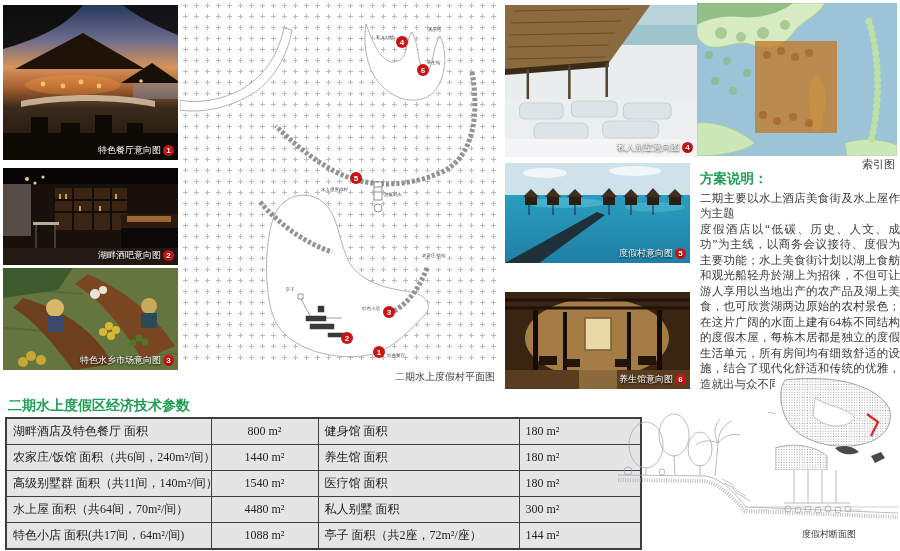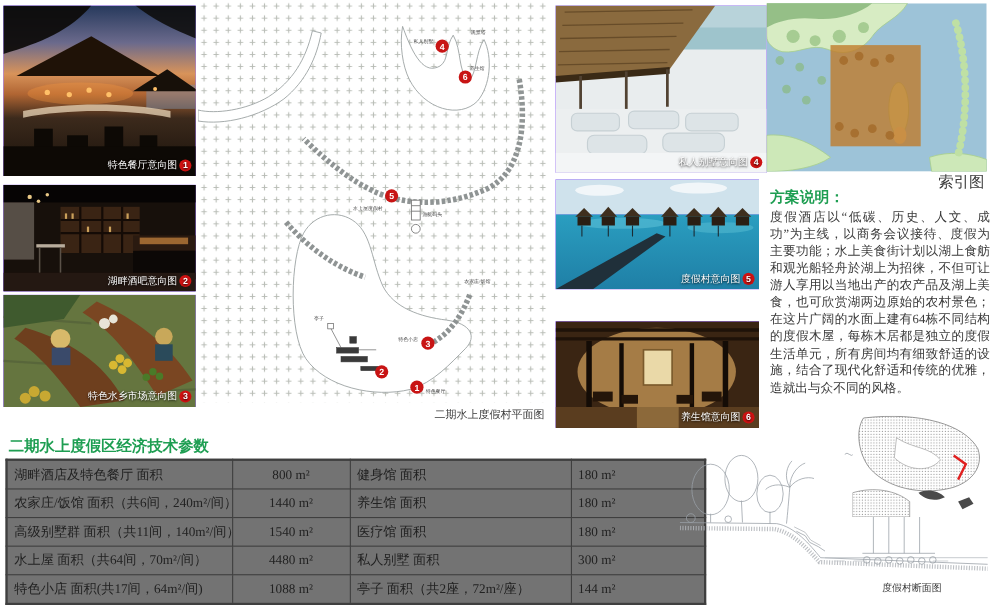--- a/index.html
+++ b/index.html
@@ -7,24 +7,24 @@
          font-family:"Liberation Serif",serif;}
   .abs{position:absolute;}
   .photo{position:absolute;overflow:hidden;background:#8b5cf6;}
   .photo svg{position:absolute;left:0;top:0;width:100%;height:100%;display:block;}
   .caption{position:absolute;right:4px;bottom:3px;display:flex;align-items:center;gap:2px;
            font-size:9px;color:#fff;text-shadow:0 1px 2px rgba(0,0,0,.95);white-space:nowrap;z-index:3;}
   .badge{width:11px;height:11px;border-radius:50%;background:#cf1212;color:#fff;font-size:8px;
          font-weight:bold;display:flex;align-items:center;justify-content:center;
          font-family:"Liberation Sans",sans-serif;line-height:1;}
   .drawing-caption{font-size:10px;color:#3a3a3a;white-space:nowrap;}
-  .green-head{color:#1e9e52;font-family:Liberation Sans, sans-serif;font-weight:bold;}
+  .green-head{color:#1e9e52;font-family:Liberation Mono, monospace;font-weight:bold;}
   #desc{width:200px;font-size:11.5px;line-height:15.5px;color:#3a3a3a;text-align:justify;}
   #desc .hd{font-size:13.5px;margin-bottom:3px;}
-  #params-table{border-collapse:collapse;table-layout:fixed;background:#737373;}
+  #params-table{border-collapse:collapse;table-layout:fixed;background:#e5e5e5;}
   #params-table td{border:1px solid #3f3f3f;height:25px;font-size:12px;color:#222;
                    padding:0 6px;overflow:hidden;white-space:nowrap;}
   #params-table{border:2px solid #3f3f3f;}
   td.val-c{text-align:center;padding:0 2px;}
   td.val-l{text-align:left;padding-left:8px;}
   .map-label{font-size:4.5px;fill:#444;font-family:"Liberation Serif",serif;}
   .marker-num{font-size:8px;font-weight:bold;fill:#fff;font-family:"Liberation Sans",sans-serif;}
 </style>
 </head>
 <body>
@@ -379,25 +379,26 @@
         <circle cx="70" cy="52" r="4"></circle>
           <circle cx="84" cy="48" r="4"></circle>
           <circle cx="98" cy="54" r="4"></circle>
           <circle cx="112" cy="50" r="4"></circle>
         <circle cx="66" cy="112" r="4"></circle>
           <circle cx="80" cy="118" r="4"></circle>
           <circle cx="96" cy="114" r="4"></circle>
           <circle cx="112" cy="120" r="4"></circle>
       </g>
     </svg>
-    <div class="drawing-caption abs" style="right:2px;top:154px;font-size:14px;margin-left:28px;">索引图</div>
+    <div class="drawing-caption abs" style="right:2px;top:154px;font-size:11px;margin-left:28px;">索引图</div>
   </div>
 
   <div id="desc" class="abs" style="left:700px;top:172px;">
     <div class="hd green-head">方案说明：</div>
+    <div>二期主要以水上酒店美食街及水上屋作为主题</div>
     <div>度假酒店以“低碳、历史、人文、成功”为主线，以商务会议接待、度假为主要功能；水上美食街计划以湖上食舫和观光船轻舟於湖上为招徕，不但可让游人享用以当地出产的农产品及湖上美食，也可欣赏湖两边原始的农村景色；在这片广阔的水面上建有64栋不同结构的度假木屋，每栋木居都是独立的度假生活单元，所有房间均有细致舒适的设施，结合了现代化舒适和传统的优雅，造就出与众不同的风格。</div>
   </div>
 
   <div class="abs green-head" style="left:8px;top:397px;font-size:14px;">二期水上度假区经济技术参数</div>
   <table id="params-table" class="abs" style="left:5px;top:417px;width:635px;">
     <colgroup>
         <col style="width:205px">
         <col style="width:107px">
         <col style="width:201px">
         <col style="width:122px">

